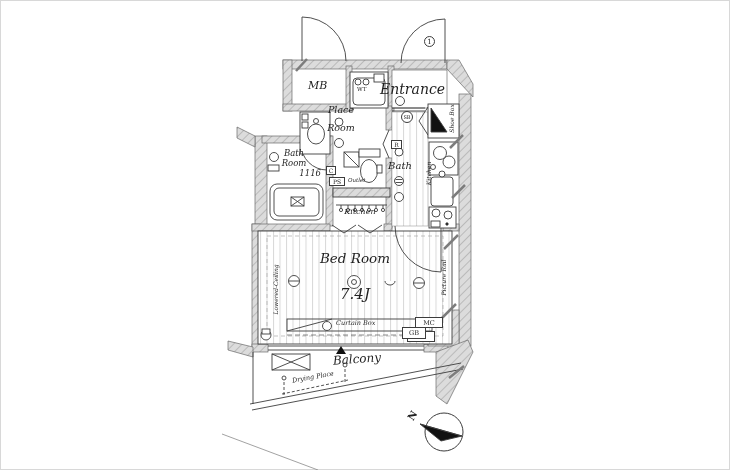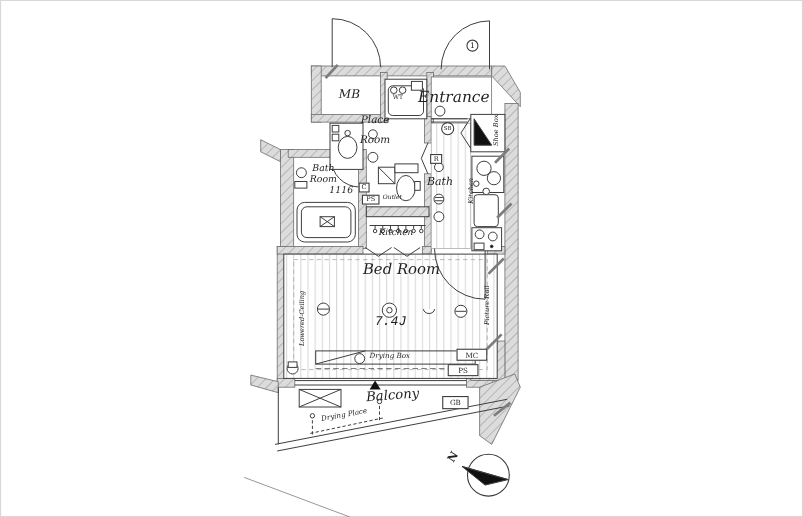--- a/index.html
+++ b/index.html
@@ -270,30 +270,30 @@
   <div class="boxlbl" style="left:391px;top:140px;width:11px;height:9px;font-size:6px;">R</div>
   <div class="boxlbl" style="left:326px;top:166px;width:10px;height:9px;font-size:6px;">C</div>
   <div class="boxlbl" style="left:329px;top:177px;width:16px;height:9px;font-size:6px;">PS</div>
   <div class="lbl" style="left:348px;top:177px;font-size:5.5px;">Outlet</div>
 
   <div class="lbl ctr" style="left:332px;top:207px;width:56px;font-size:8px;">Kitchen</div>
 
   <div class="lbl vert tiny" style="left:432px;top:115px;width:40px;">Shoe Box</div>
   <div class="lbl vert tiny" style="left:407px;top:170px;width:44px;">Kitchen</div>
 
-  <div class="lbl ctr" style="left:305px;top:238px;width:100px;font-size:13.5px;margin-left:10px;">Bed Room</div>
-  <div class="lbl ctr" style="left:305px;top:286px;width:100px;font-size:12px;font-family:Liberation Mono, monospace;">7.4J</div>
+  <div class="lbl ctr" style="left:305px;top:251px;width:100px;font-size:13.5px;">Bed Room</div>
+  <div class="lbl ctr" style="left:305px;top:286px;width:100px;font-size:15px;">7.4J</div>
 
   <div class="lbl vert" style="left:231px;top:286px;width:90px;font-size:6px;">Lowered-Ceiling</div>
   <div class="lbl vert" style="left:409px;top:274px;width:70px;font-size:6px;">Picture Rail</div>
 
-  <div class="lbl" style="left:336px;top:320px;font-size:6.5px;">Drying Box</div>
+  <div class="lbl" style="left:336px;top:320px;font-size:6.5px;">Curtain Box</div>
 
   <div class="boxlbl" style="left:415px;top:317px;width:28px;height:11px;font-size:6.5px;">MC</div>
   <div class="boxlbl" style="left:407px;top:331px;width:28px;height:11px;font-size:6.5px;">PS</div>
-  <div class="boxlbl" style="left:402px;top:360px;width:24px;height:12px;font-size:6.5px;">GB</div>
+  <div class="boxlbl" style="left:402px;top:327px;width:24px;height:12px;font-size:6.5px;">GB</div>
 
   <div class="lbl ctr" style="left:317px;top:353px;width:80px;font-size:12px;transform:rotate(-4deg);">Balcony</div>
   <div class="lbl ctr" style="left:281px;top:374px;width:64px;font-size:6.5px;transform:rotate(-10deg);">Drying Place</div>
 
   <div class="lbl upright" style="left:408px;top:410px;font-size:10px;font-weight:bold;transform:rotate(-58deg);">N</div>
 
 </div>
 
 </body></html>

